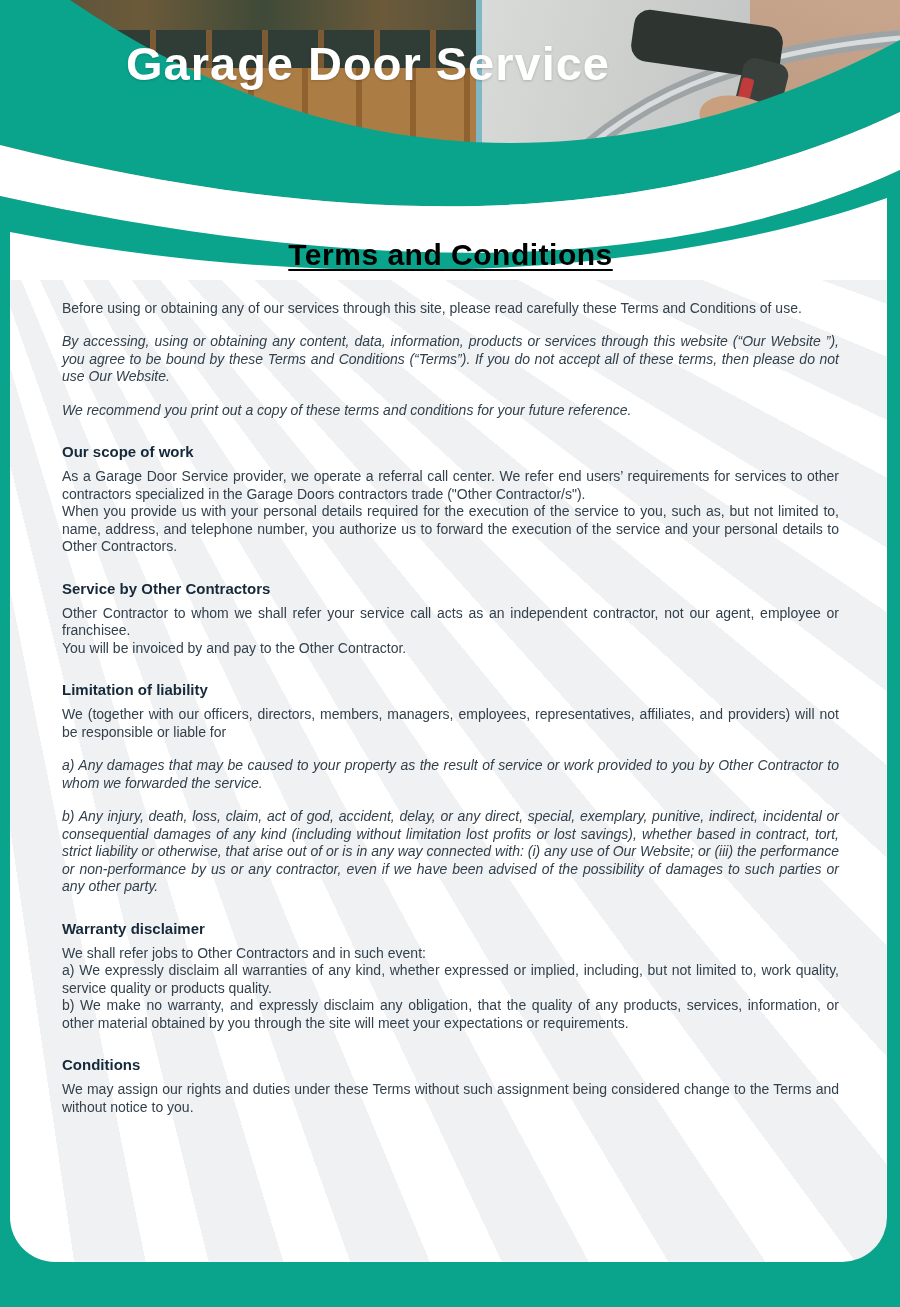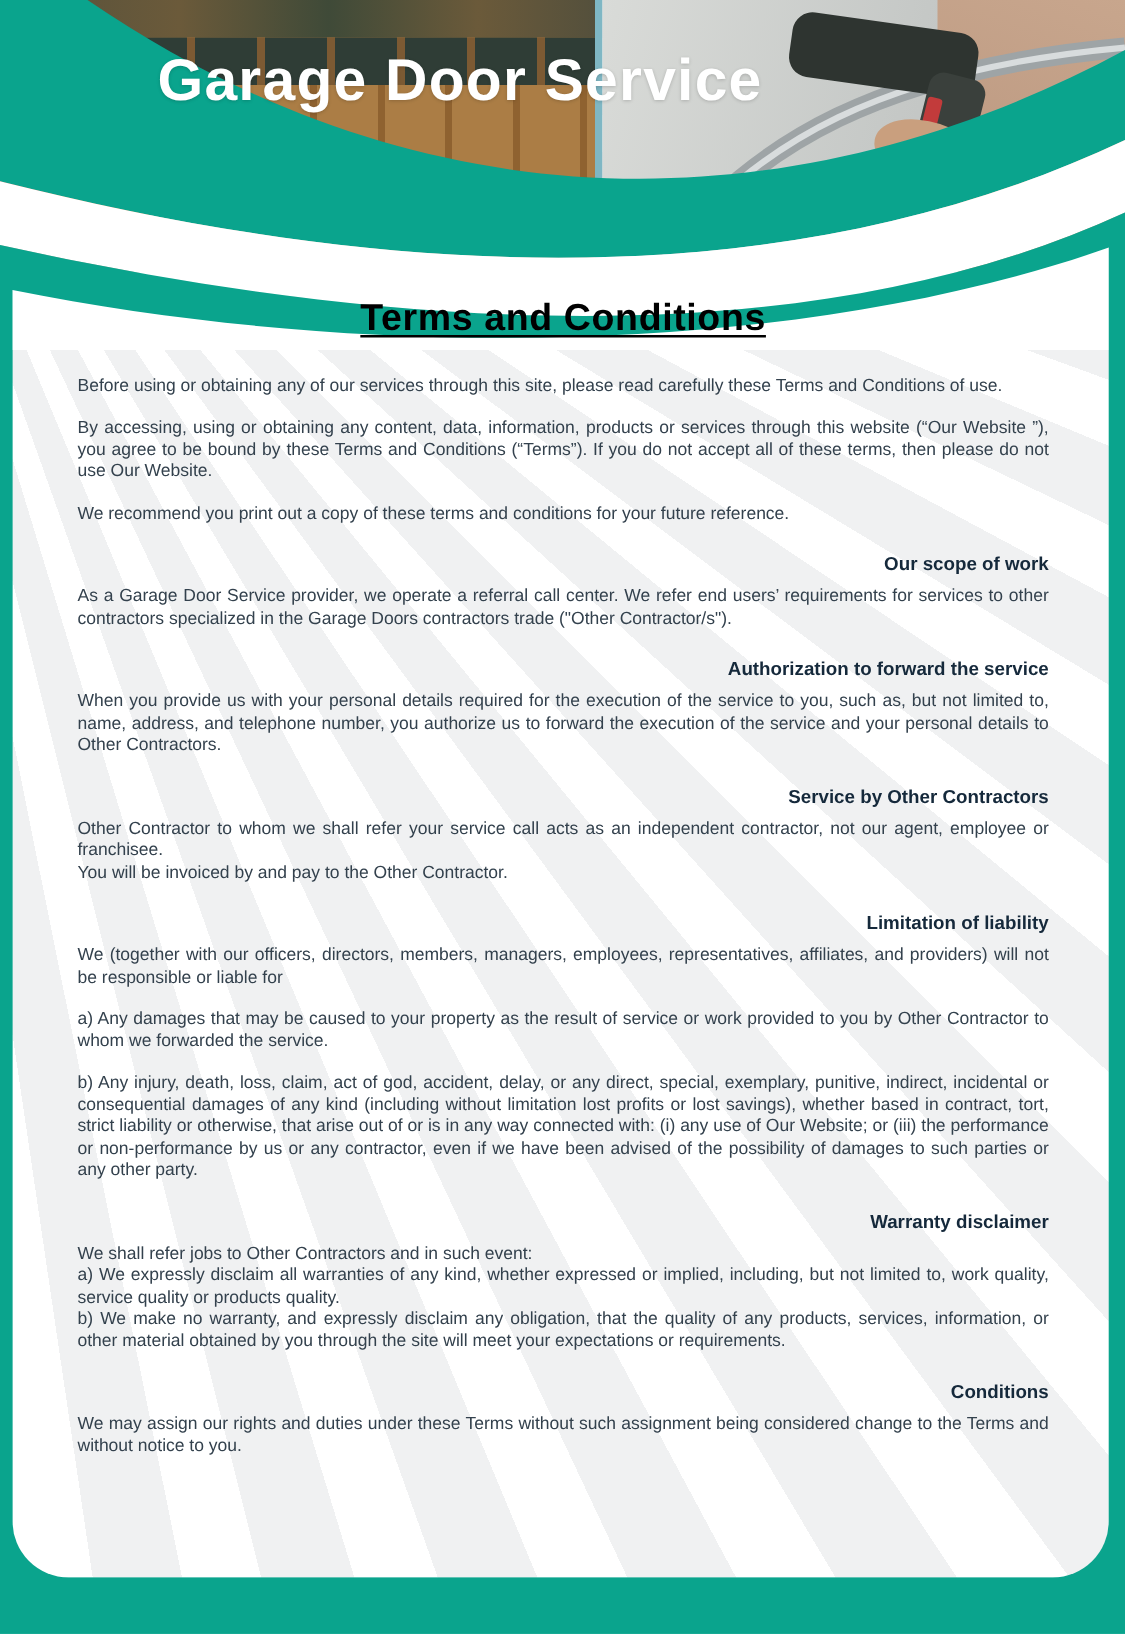--- a/index.html
+++ b/index.html
@@ -61,26 +61,26 @@
     color:var(--ink);
     font-size:14px;line-height:17.5px;
   }
   .terms-heading{
     text-align:center;
     font-size:30px;font-weight:bold;color:#000;
     text-decoration:underline;text-underline-offset:4px;text-decoration-thickness:2px;
     margin:0 0 36px 0;letter-spacing:.5px;
   }
   p{margin:0;text-align:justify;}
-  p.gap{margin-top:16px;}
+  p.gap{margin-top:16px;font-style:italic;}
   h3{
     margin:24px 0 7px 0;
     font-size:15px;line-height:18px;
     color:var(--ink-dark);
-    text-align:right;
+    text-align:left;
   }
   .intro p:first-child{margin-top:4px;}
 </style>
 </head>
 <body>
 
 <div class="panel"></div>
 
 <div class="header">
   <div class="photos">
@@ -124,21 +124,20 @@
     <p class="gap">By accessing, using or obtaining any content, data, information, products or services through this website (“Our Website ”), you agree to be bound by these Terms and Conditions (“Terms”). If you do not accept all of these terms, then please do not use Our Website.</p>
     <p class="gap">We recommend you print out a copy of these terms and conditions for your future reference.</p>
   </div>
 
   <div>
     <h3>Our scope of work</h3>
     <p>As a Garage Door Service provider, we operate a referral call center. We refer end users’ requirements for services to other contractors specialized in the Garage Doors contractors trade ("Other Contractor/s").</p>
   </div>
 
   <div>
-    <h3>Authorization to forward the service</h3>
     <p>When you provide us with your personal details required for the execution of the service to you, such as, but not limited to, name, address, and telephone number, you authorize us to forward the execution of the service and your personal details to Other Contractors.</p>
   </div>
 
   <div>
     <h3>Service by Other Contractors</h3>
     <p>Other Contractor to whom we shall refer your service call acts as an independent contractor, not our agent, employee or franchisee.</p>
     <p>You will be invoiced by and pay to the Other Contractor.</p>
   </div>
 
   <div>

